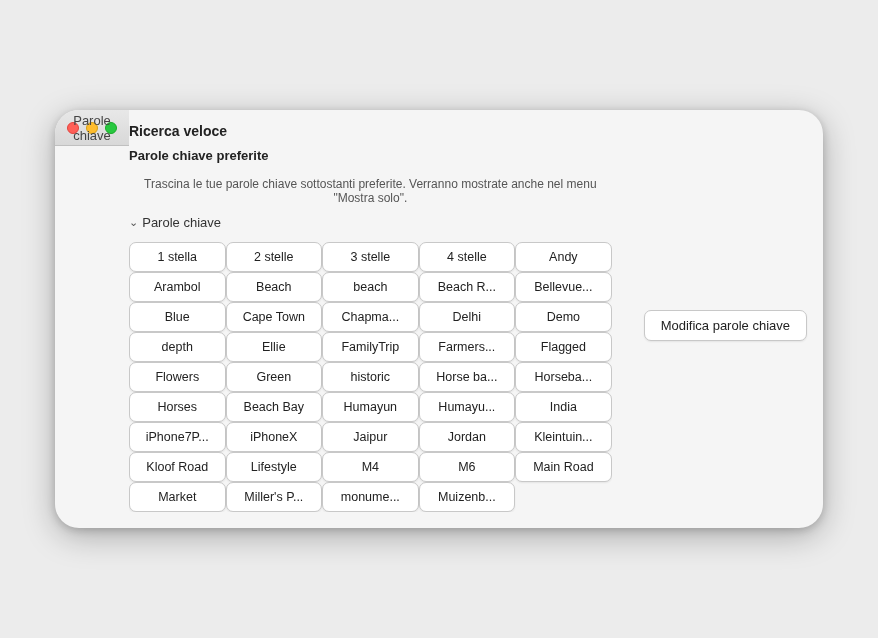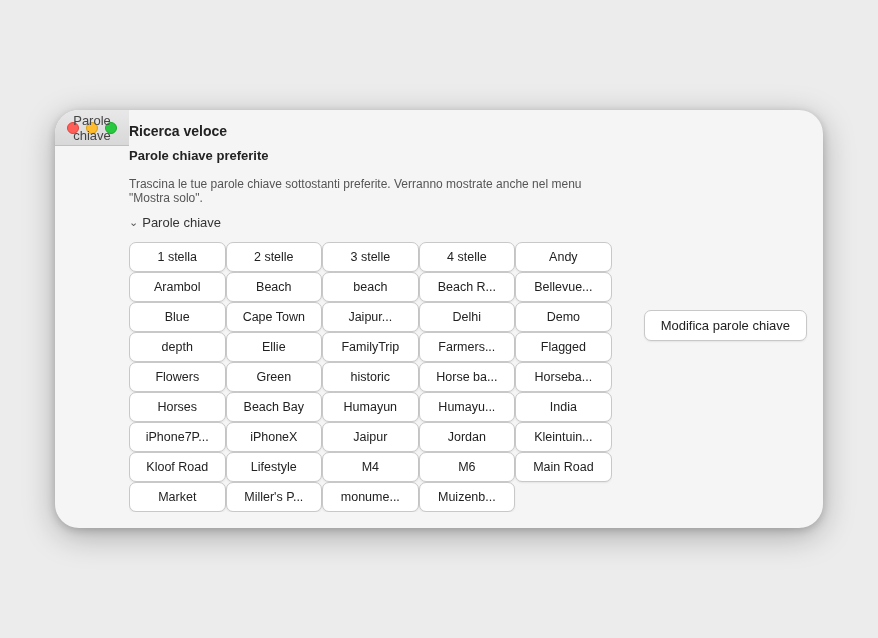--- a/index.html
+++ b/index.html
@@ -72,20 +72,21 @@
     .section-title {
       font-size: 13px;
       font-weight: 700;
       color: #222;
       margin-bottom: 14px;
     }
     .section-desc {
       font-size: 12px;
       color: #555;
       margin-bottom: 4px;
+      text-align: center;
     }
     .keywords-header {
       display: flex;
       align-items: center;
       gap: 4px;
       font-size: 13px;
       color: #333;
       font-weight: 500;
       margin-bottom: 6px;
     }
@@ -168,21 +169,21 @@
         <button class="keyword-btn">3 stelle</button>
         <button class="keyword-btn">4 stelle</button>
         <button class="keyword-btn">Andy</button>
         <button class="keyword-btn">Arambol</button>
         <button class="keyword-btn">Beach</button>
         <button class="keyword-btn">beach</button>
         <button class="keyword-btn">Beach R...</button>
         <button class="keyword-btn">Bellevue...</button>
         <button class="keyword-btn">Blue</button>
         <button class="keyword-btn">Cape Town</button>
-        <button class="keyword-btn">Jaipur...</button>
+        <button class="keyword-btn">Chapma...</button>
         <button class="keyword-btn">Delhi</button>
         <button class="keyword-btn">Demo</button>
         <button class="keyword-btn">depth</button>
         <button class="keyword-btn">Ellie</button>
         <button class="keyword-btn">FamilyTrip</button>
         <button class="keyword-btn">Farmers...</button>
         <button class="keyword-btn">Flagged</button>
         <button class="keyword-btn">Flowers</button>
         <button class="keyword-btn">Green</button>
         <button class="keyword-btn">historic</button>

